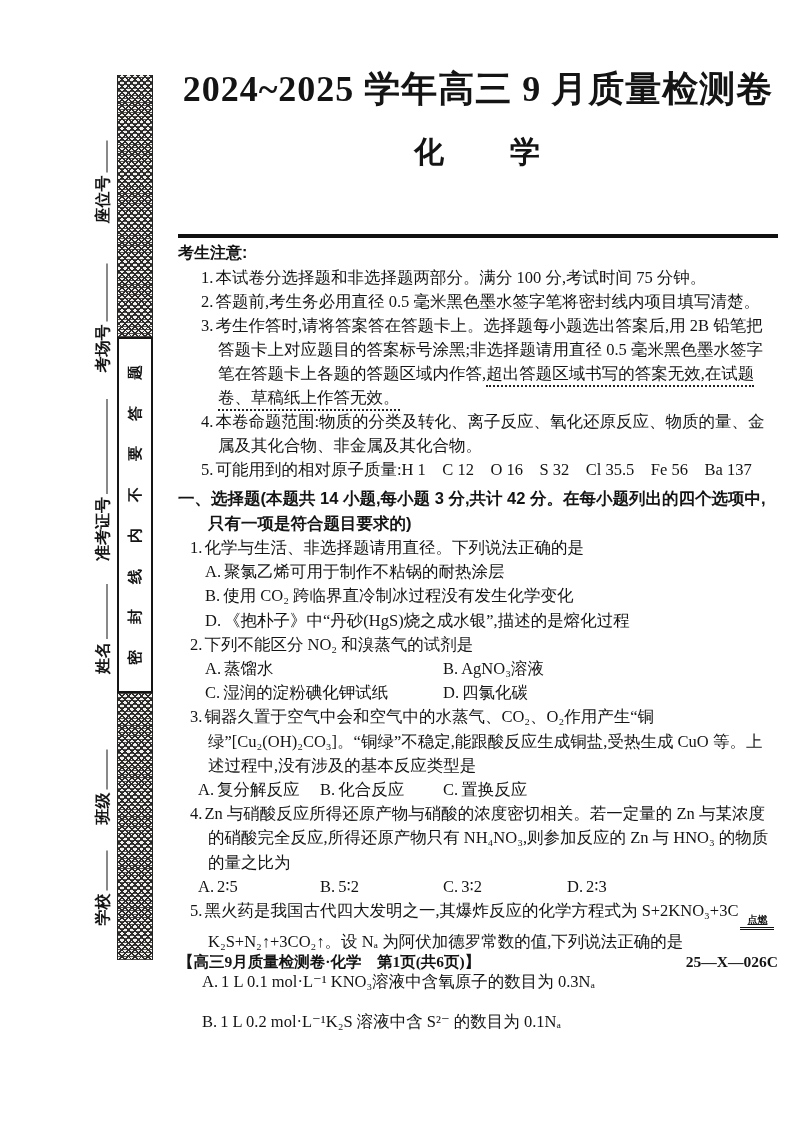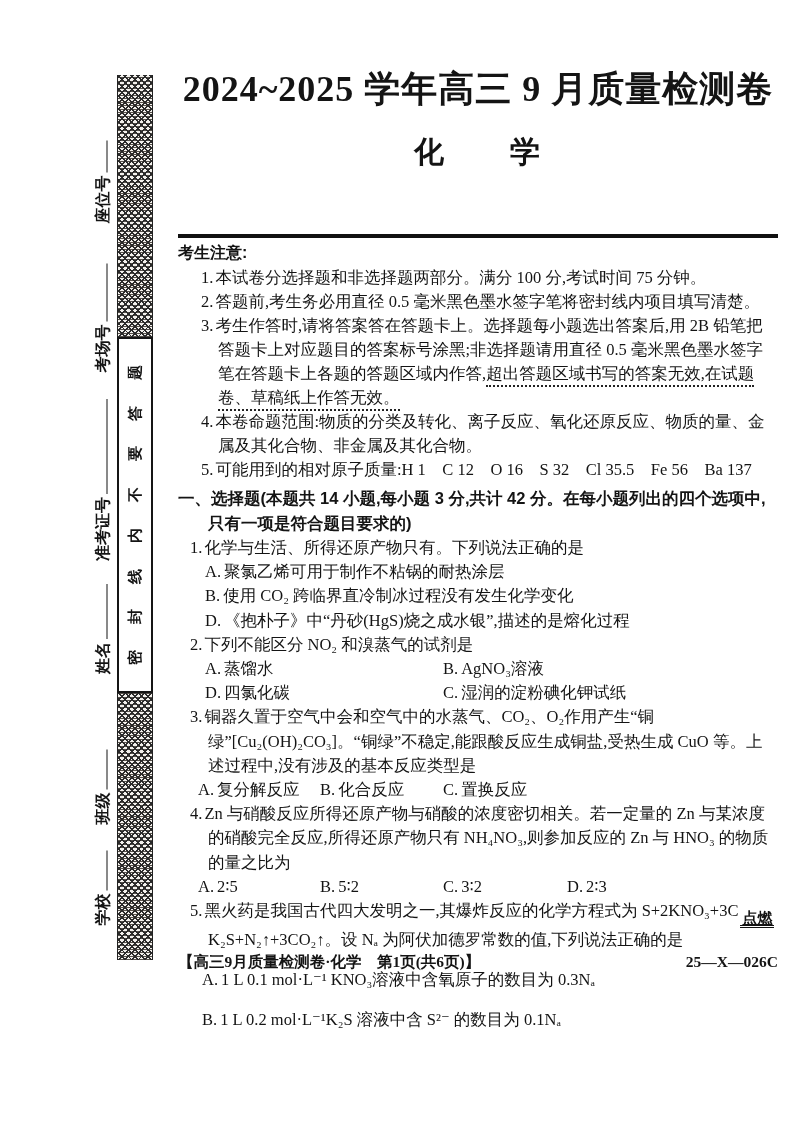--- a/index.html
+++ b/index.html
@@ -61,21 +61,21 @@
   }
   .questions { line-height:24.2px; }
   .q { padding-left:30px; text-indent:-18px; }
   .q .qnum { margin-right:2px; }
   .opt-line  { padding-left:27px; }
   .opt-line5 { padding-left:24px;margin-top:16px; }
   .opt2 { display:grid; grid-template-columns:238px auto; padding-left:27px; }
   .opt4 { display:grid; grid-template-columns:122px 123px 124px auto; padding-left:20px; }
   .opt-label { margin-right:3px; }
   .ignite { display:inline-block; text-align:center; vertical-align:-7px; margin:0 2px; text-indent:0; }
-  .ignite-label { display:block; font-size:15px; line-height:12px; font-weight:bold;text-decoration:underline; }
+  .ignite-label { display:block; font-size:10px; line-height:12px; font-weight:bold;text-decoration:underline; }
   .ignite-bar { display:block; width:34px; height:0; border-top:3px double #111; margin-top:1px; }
   .footer {
     position:absolute; left:178px; top:951px; width:600px;
     font-size:15.5px; font-weight:bold; text-align:left; line-height:22px;
   }
   .footer-code { position:absolute; right:0; top:0; font-weight:bold; }
 </style>
 </head>
 <body>
 
@@ -113,33 +113,33 @@
     <div class="note"><span class="num">1.</span><span>本试卷分选择题和非选择题两部分。满分 100 分,考试时间 75 分钟。</span></div>
     <div class="note"><span class="num">2.</span><span>答题前,考生务必用直径 0.5 毫米黑色墨水签字笔将密封线内项目填写清楚。</span></div>
     <div class="note"><span class="num">3.</span><span>考生作答时,请将答案答在答题卡上。选择题每小题选出答案后,用 2B 铅笔把答题卡上对应题目的答案标号涂黑;非选择题请用直径 0.5 毫米黑色墨水签字笔在答题卡上各题的答题区域内作答,</span><span class="emph">超出答题区域书写的答案无效,在试题卷、草稿纸上作答无效。</span></div>
     <div class="note"><span class="num">4.</span><span>本卷命题范围:物质的分类及转化、离子反应、氧化还原反应、物质的量、金属及其化合物、非金属及其化合物。</span></div>
     <div class="note"><span class="num">5.</span><span>可能用到的相对原子质量:H 1　C 12　O 16　S 32　Cl 35.5　Fe 56　Ba 137</span></div>
 
     <div class="section-head">一、选择题(本题共 14 小题,每小题 3 分,共计 42 分。在每小题列出的四个选项中,只有一项是符合题目要求的)</div>
 
     <div class="questions">
 
-      <div class="q"><span class="qnum">1.</span><span>化学与生活、所得还原产物只有。下列说法正确的是</span></div>
+      <div class="q"><span class="qnum">1.</span><span>化学与生活、非选择题请用直径。下列说法正确的是</span></div>
       <div class="opt-line"><span class="opt-label">A.</span><span>聚氯乙烯可用于制作不粘锅的耐热涂层</span></div>
       <div class="opt-line"><span class="opt-label">B.</span><span>使用 CO₂ 跨临界直冷制冰过程没有发生化学变化</span></div>
       <div class="opt-line"><span class="opt-label">D.</span><span>《抱朴子》中“丹砂(HgS)烧之成水银”,描述的是熔化过程</span></div>
 
       <div class="q"><span class="qnum">2.</span><span>下列不能区分 NO₂ 和溴蒸气的试剂是</span></div>
       <div class="opt2">
         <div><span class="opt-label">A.</span><span>蒸馏水</span></div>
         <div><span class="opt-label">B.</span><span>AgNO₃溶液</span></div>
       </div>
       <div class="opt2">
+        <div><span class="opt-label">C.</span><span>湿润的淀粉碘化钾试纸</span></div>
         <div><span class="opt-label">D.</span><span>四氯化碳</span></div>
-        <div><span class="opt-label">C.</span><span>湿润的淀粉碘化钾试纸</span></div>
       </div>
 
       <div class="q"><span class="qnum">3.</span><span>铜器久置于空气中会和空气中的水蒸气、CO₂、O₂作用产生“铜绿”[Cu₂(OH)₂CO₃]。“铜绿”不稳定,能跟酸反应生成铜盐,受热生成 CuO 等。上述过程中,没有涉及的基本反应类型是</span></div>
       <div class="opt4">
         <div><span class="opt-label">A.</span><span>复分解反应</span></div>
         <div><span class="opt-label">B.</span><span>化合反应</span></div>
         <div><span class="opt-label">C.</span><span>置换反应</span></div>
       </div>
 
       <div class="q"><span class="qnum">4.</span><span>Zn 与硝酸反应所得还原产物与硝酸的浓度密切相关。若一定量的 Zn 与某浓度的硝酸完全反应,所得还原产物只有 NH₄NO₃,则参加反应的 Zn 与 HNO₃ 的物质的量之比为</span></div>

